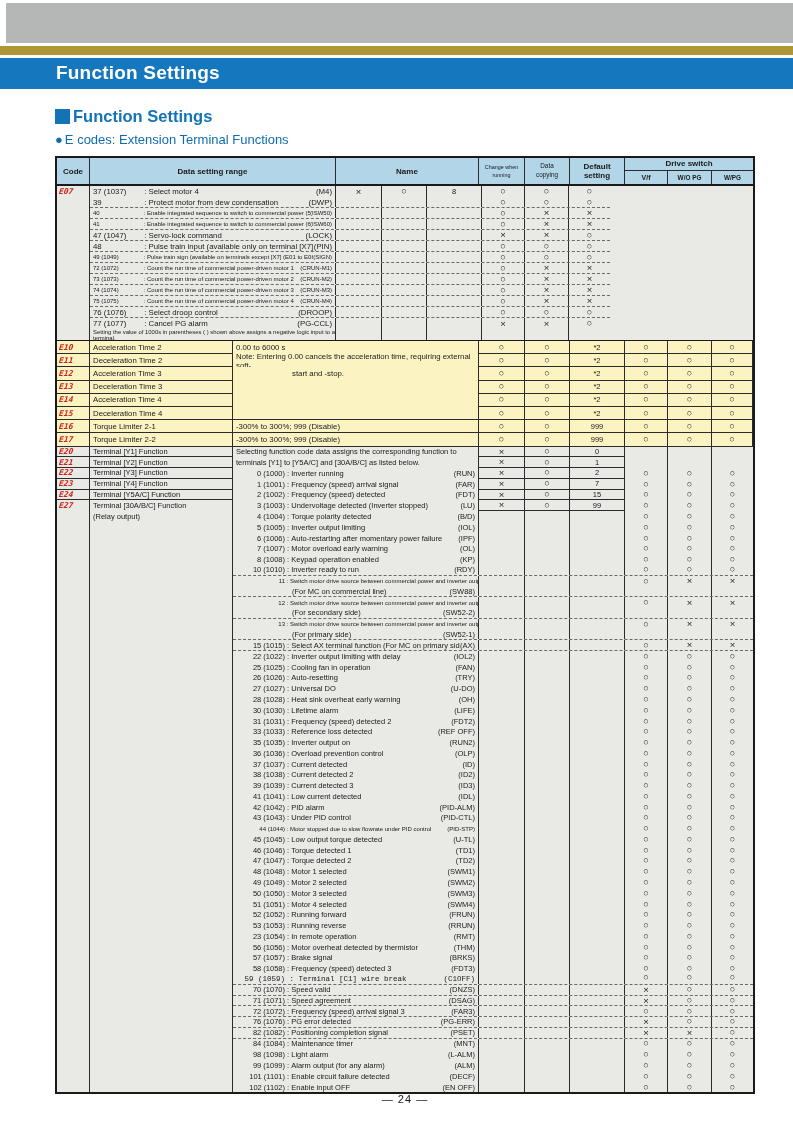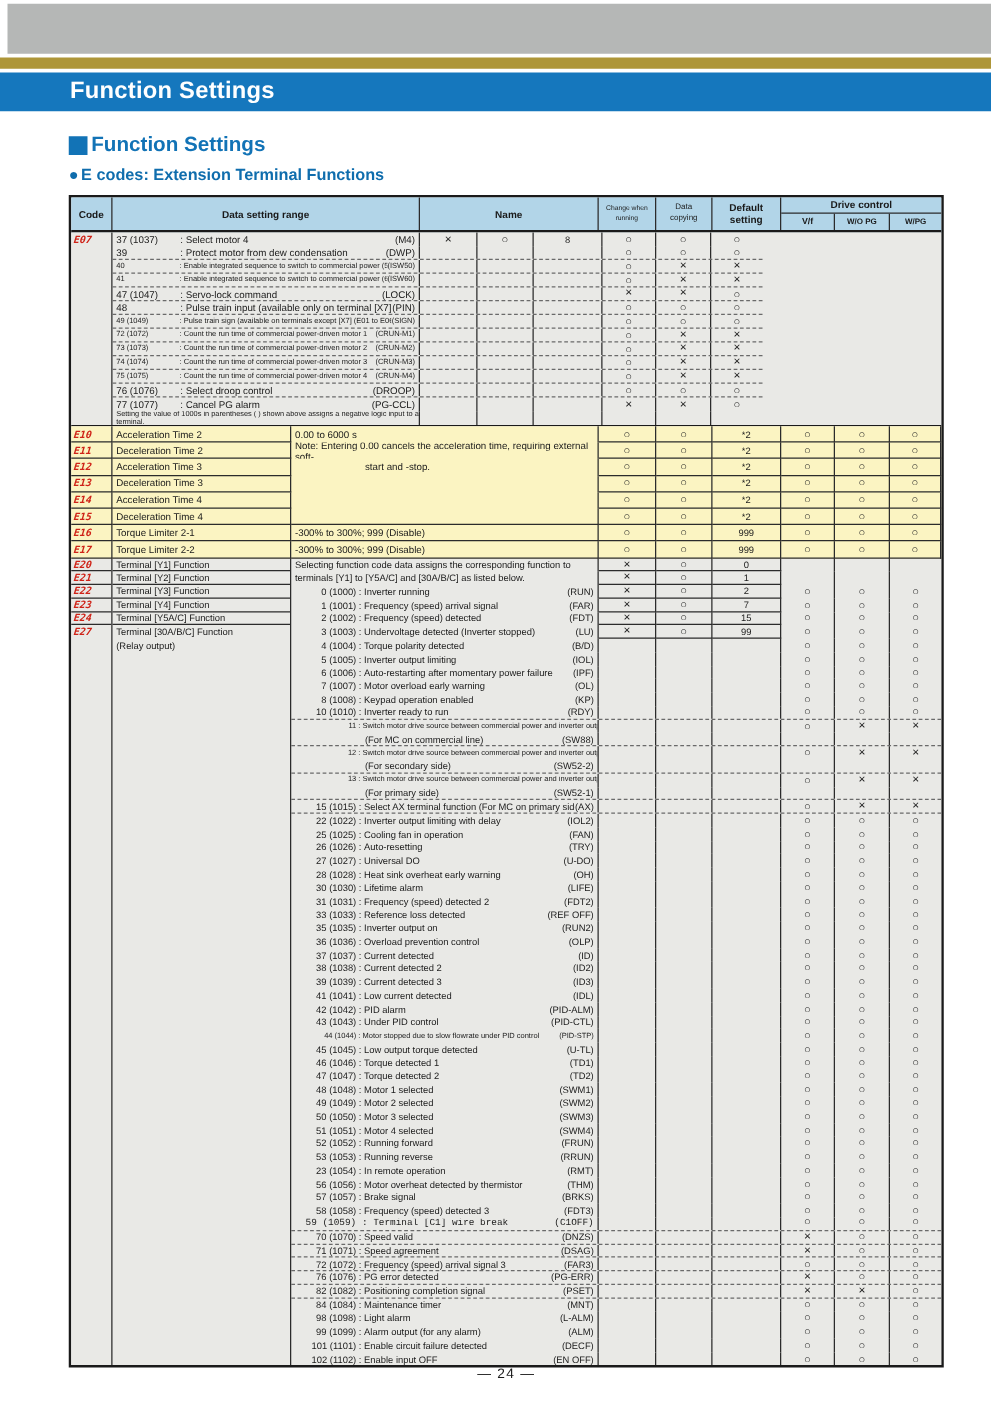--- a/index.html
+++ b/index.html
@@ -11,21 +11,21 @@
   .bar-gray{position:absolute;top:3px;left:6px;width:787px;height:40px;background:#b5b7b6;}
   .bar-gold{position:absolute;top:46px;left:0;width:793px;height:9px;background:#ae9638;}
   .banner{position:absolute;top:58px;left:0;width:793px;height:31px;background:#1577bd;}
   .banner-title{position:absolute;left:56px;top:4px;color:#ffffff;font-size:19px;font-weight:bold;letter-spacing:0.2px;}
   
   .section-head{position:absolute;top:107px;left:55px;display:flex;align-items:center;}
   .section-square{width:15px;height:15px;background:#1273b6;margin-right:3px;}
   .section-title{color:#1273b6;font-size:16.5px;font-weight:bold;}
   .sub-head{position:absolute;top:132px;left:55px;display:flex;align-items:center;color:#0f6dad;}
   .bullet{font-size:13px;margin-right:2px;line-height:1;}
-  .sub-title{font-size:13px;font-weight:bold;}
+  .sub-title{font-size:13px;font-weight:normal;}
   
   .ftable{position:absolute;top:156px;left:55px;width:700px;border:2px solid #1a1a1a;box-sizing:border-box;background:#fff;}
   .thead{display:flex;height:26px;background:#b2d5e8;border-bottom:2px solid #1a1a1a;box-sizing:content-box;}
   .th{box-sizing:border-box;border-right:1px solid #2b2b2b;display:flex;align-items:center;justify-content:center;text-align:center;font-weight:bold;}
   .th-code{width:33px;font-size:8px;}
   .th-name{width:143px;font-size:8px;}
   .th-range{width:246px;font-size:8px;}
   .th-chg{width:46px;font-size:5.4px;font-weight:normal;white-space:pre-line;line-height:1.5;}
   .th-copy{width:45px;font-size:6.4px;font-weight:normal;white-space:pre-line;line-height:1.4;}
   .th-def{width:55px;font-size:8px;white-space:pre-line;line-height:1.15;}
@@ -103,21 +103,21 @@
     <div class="th th-code">Code</div>
     <div class="th th-range">Data setting range</div>
     <div class="th th-name">Name</div>
     <div class="th th-chg">Change when
 running</div>
     <div class="th th-copy">Data
 copying</div>
     <div class="th th-def">Default
 setting</div>
     <div class="th th-drive">
-      <div class="drive-top">Drive control</div>
+      <div class="drive-top">Drive switch</div>
       <div class="drive-sub">
         <div class="dsc vf">V/f</div>
         <div class="dsc wopg">W/O PG</div>
         <div class="dsc wpg">W/PG</div>
       </div>
     </div>
   </div>
   <div id="table-body">
       <div class="lblock bg-gray">
         <div class="bcol-code">

